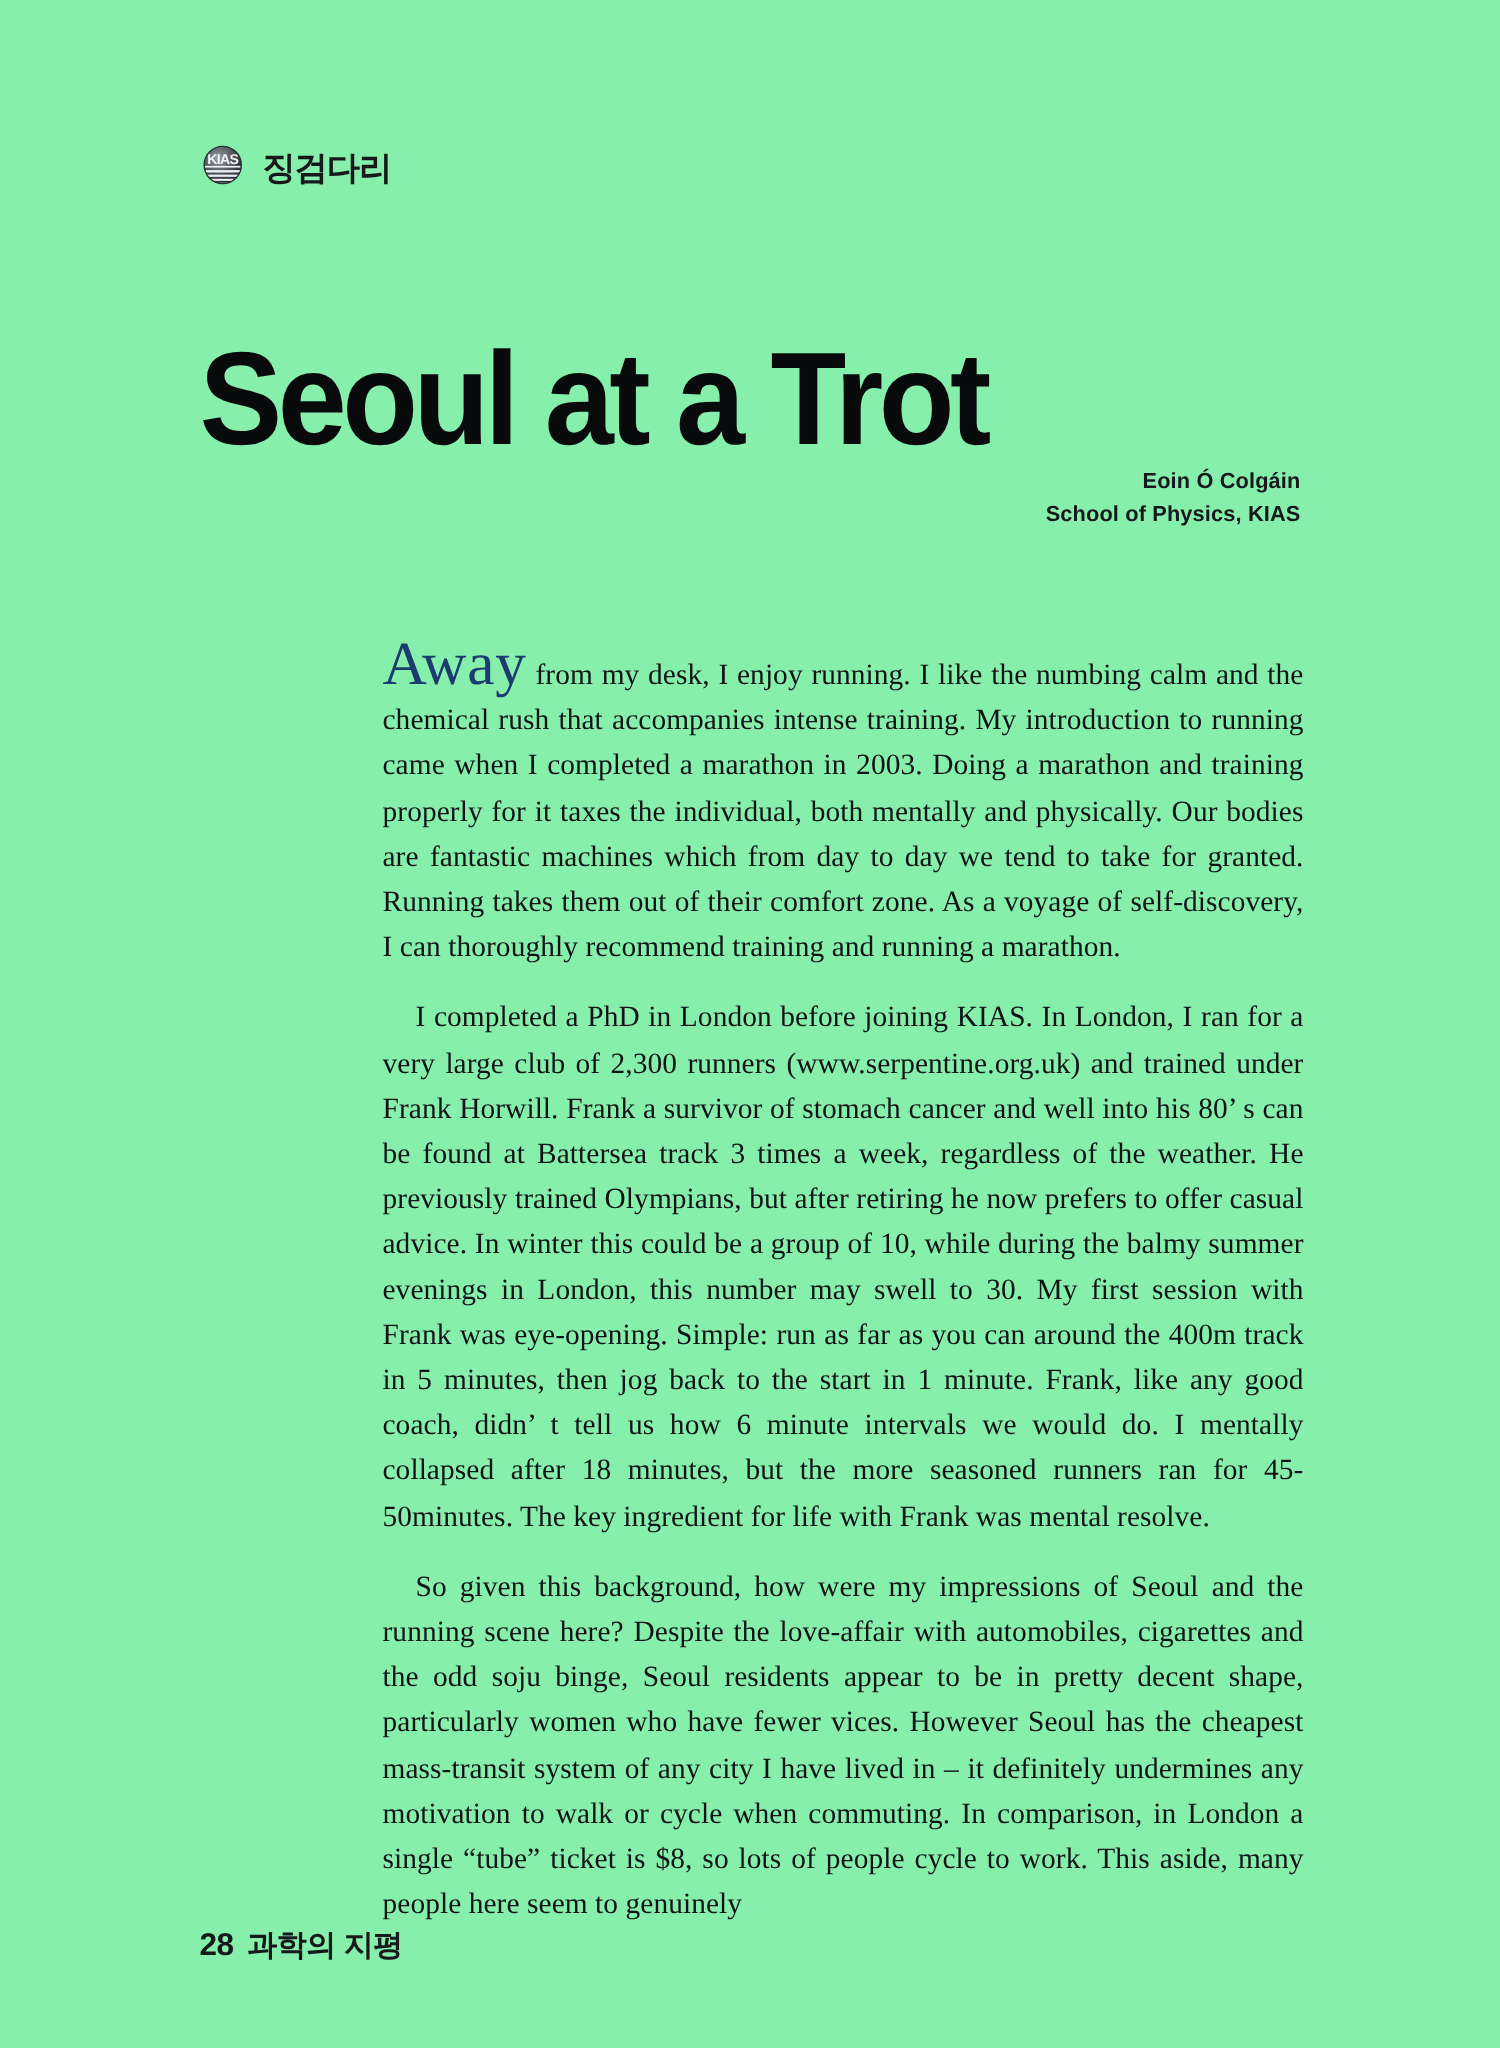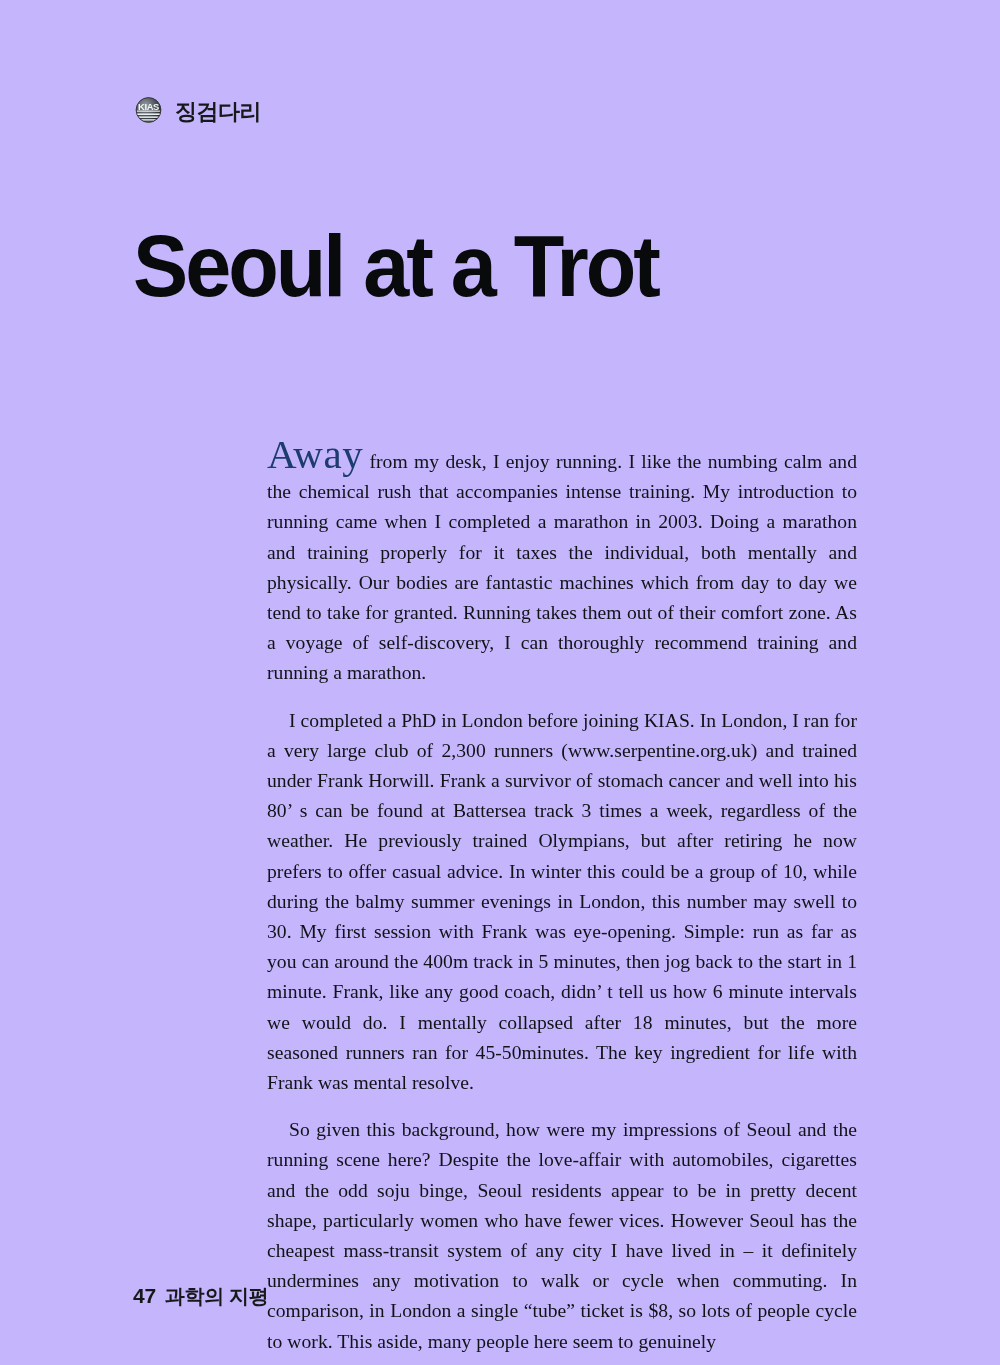--- a/index.html
+++ b/index.html
@@ -11,21 +11,21 @@
     height: 1365px;
     background: #cfe9f3;
     font-family: "Liberation Serif", serif;
     overflow: hidden;
     position: relative;
   }
 
   .page {
     position: absolute;
     inset: 0;
-    background: #c4b5fd;
+    background: #86efac;
   }
 
   
   .kicker-row {
     position: absolute;
     left: 133px;
     top: 96px;
     display: flex;
     align-items: center;
     gap: 11px;
@@ -77,21 +77,21 @@
   }
 
   
   .body-col {
     position: absolute;
     left: 255px;
     top: 424px;
     width: 614px;
   }
   .body-col p {
-    margin: 12px;
+    margin: 0;
     font-family: "Liberation Serif", serif;
     font-size: 19.6px;
     line-height: 30.2px;
     color: #111316;
     text-align: justify;
     text-justify: inter-word;
     letter-spacing: 0.05px;
   }
   .body-col p + p {
     margin-top: 17px;
@@ -158,25 +158,29 @@
           <rect x="3.6" y="14.6" width="23.8" height="1.1" fill="#f2f6f8"></rect>
         </g>
         <circle cx="15.5" cy="14" r="12.4" fill="none" stroke="#2b2f33" stroke-width="0.9"></circle>
       </svg>
     </span>
     <span class="kicker-text">징검다리</span>
   </div>
 
   <h1 class="article-title">Seoul at a Trot</h1>
 
+  <div class="byline">
+    <div>Eoin Ó Colgáin</div>
+    <div>School of Physics, KIAS</div>
+  </div>
 
   <div class="body-col">
     <p><span class="lead-in">Away</span><span> from my desk, I enjoy running. I like the numbing calm and the chemical rush that accompanies intense training. My introduction to running came when I completed a marathon in 2003. Doing a marathon and training properly for it taxes the individual, both mentally and physically. Our bodies are fantastic machines which from day to day we tend to take for granted. Running takes them out of their comfort zone. As a voyage of self-discovery, I can thoroughly recommend training and running a marathon.</span></p>
     <p class="indent">I completed a PhD in London before joining KIAS. In London, I ran for a very large club of 2,300 runners (www.serpentine.org.uk) and trained under Frank Horwill. Frank a survivor of stomach cancer and well into his 80’ s can be found at Battersea track 3 times a week, regardless of the weather. He previously trained Olympians, but after retiring he now prefers to offer casual advice. In winter this could be a group of 10, while during the balmy summer evenings in London, this number may swell to 30. My first session with Frank was eye-opening. Simple: run as far as you can around the 400m track in 5 minutes, then jog back to the start in 1 minute. Frank, like any good coach, didn’ t tell us how 6 minute intervals we would do. I mentally collapsed after 18 minutes, but the more seasoned runners ran for 45-50minutes. The key ingredient for life with Frank was mental resolve.</p>
     <p class="indent">So given this background, how were my impressions of Seoul and the running scene here? Despite the love-affair with automobiles, cigarettes and the odd soju binge, Seoul residents appear to be in pretty decent shape, particularly women who have fewer vices. However Seoul has the cheapest mass-transit system of any city I have lived in – it definitely undermines any motivation to walk or cycle when commuting. In comparison, in London a single “tube” ticket is $8, so lots of people cycle to work. This aside, many people here seem to genuinely</p>
   </div>
 
   <div class="footer">
-    <span class="page-num">47</span>
+    <span class="page-num">28</span>
     <span class="journal">과학의 지평</span>
   </div>
 
 </div>
 
 </body></html>

